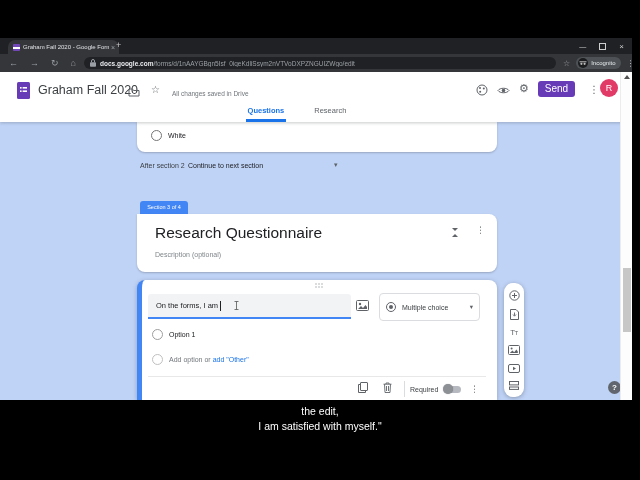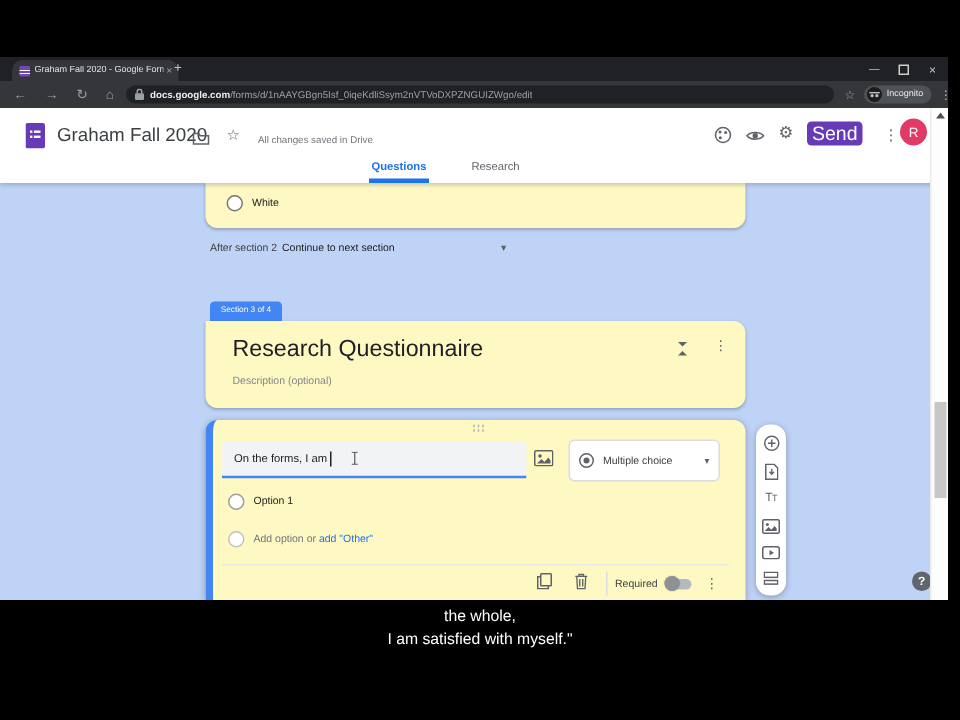--- a/index.html
+++ b/index.html
@@ -35,30 +35,30 @@
 
   
   .page{position:absolute;top:34px;left:0;width:632px;height:328px;background:#bfd3f7;overflow:hidden;}
   .fheader{position:absolute;top:0;left:0;right:0;height:50px;background:#fff;
            box-shadow:0 1px 3px rgba(60,64,67,.28);z-index:4;}
   .ftitle{position:absolute;left:38px;top:11px;font-size:12.5px;color:#3c4043;}
   .hstar{position:absolute;left:151px;top:12px;font-size:10px;color:#5f6368;}
   .saved{position:absolute;left:172px;top:18px;font-size:6.5px;color:#70757a;}
   .gear{position:absolute;left:519px;top:10px;font-size:11px;color:#5f6368;}
   .send{position:absolute;left:538px;top:9px;width:37px;height:16px;background:#673ab7;
-        border-radius:3px;color:#fff;font-size:13px;line-height:16px;text-align:center;}
+        border-radius:3px;color:#fff;font-size:10px;line-height:16px;text-align:center;}
   .hkebab{position:absolute;left:589px;top:12px;font-size:10px;color:#5f6368;}
   .avatar{position:absolute;left:600px;top:7px;width:18px;height:18px;border-radius:50%;
           background:#e23a67;color:#fff;font-size:9px;line-height:18px;text-align:center;}
   .ftabs{position:absolute;left:0;right:40px;bottom:0;display:flex;justify-content:center;gap:28px;}
   .ftab-active{font-size:7.5px;color:#1a73e8;font-weight:bold;padding:0 2px 4px;
                border-bottom:3px solid #1a73e8;border-radius:0;}
   .ftab{font-size:7.5px;color:#5f6368;padding-bottom:7px;}
 
-  .card{position:absolute;background:#fef9c3;box-shadow:0 1px 2px rgba(60,64,67,.3);}
+  .card{position:absolute;background:#ffffff;box-shadow:0 1px 2px rgba(60,64,67,.3);}
   .radio{border-radius:50%;background:#fff;}
 
   .card1{left:137px;top:50px;width:360px;height:30px;border-radius:0 0 8px 8px;}
   .c1-radio{position:absolute;left:14px;top:8px;width:9px;height:9px;border:1.2px solid #757575;}
   .c1-label{position:absolute;left:31px;top:9.5px;font-size:7px;color:#202124;}
 
   .after-label{left:140px;top:90px;font-size:7px;color:#3c4043;}
   .after-value{left:188px;top:90px;font-size:7px;color:#202124;}
   .after-caret{left:334px;top:89px;font-size:7px;color:#5f6368;}
 
@@ -301,17 +301,17 @@
 
       <div class="sb-track">
         <div class="sb-up"></div>
         <div class="sb-thumb"></div>
       </div>
 
     </div>
   </div>
 
   <div class="caption">
-    <div>the whole,</div>
+    <div>the edit,</div>
     <div>I am satisfied with myself."</div>
   </div>
 
 </div>
 
 </body></html>

